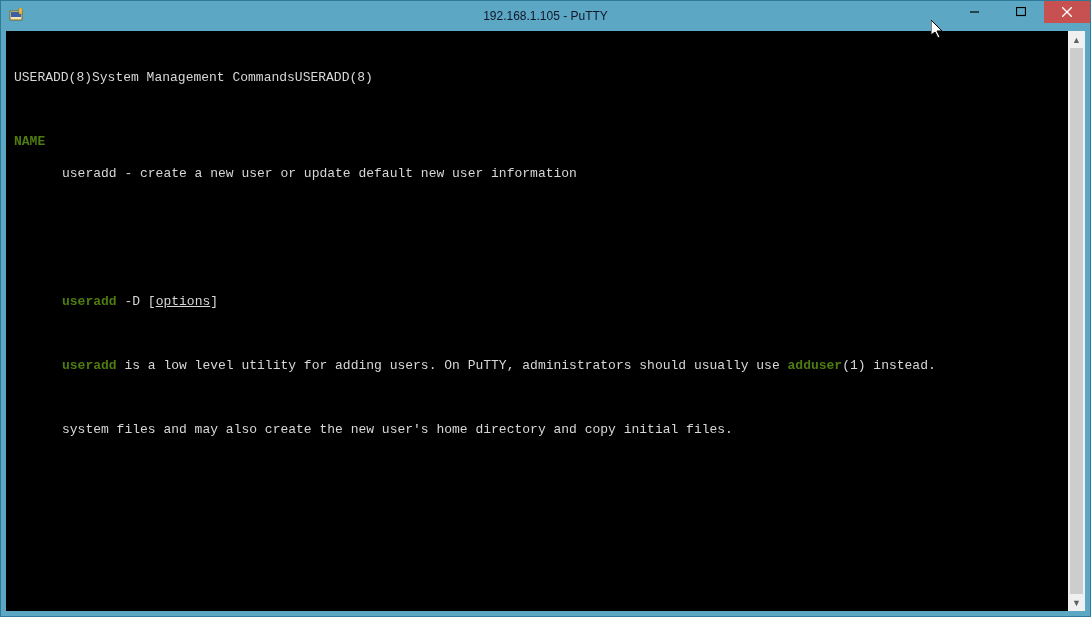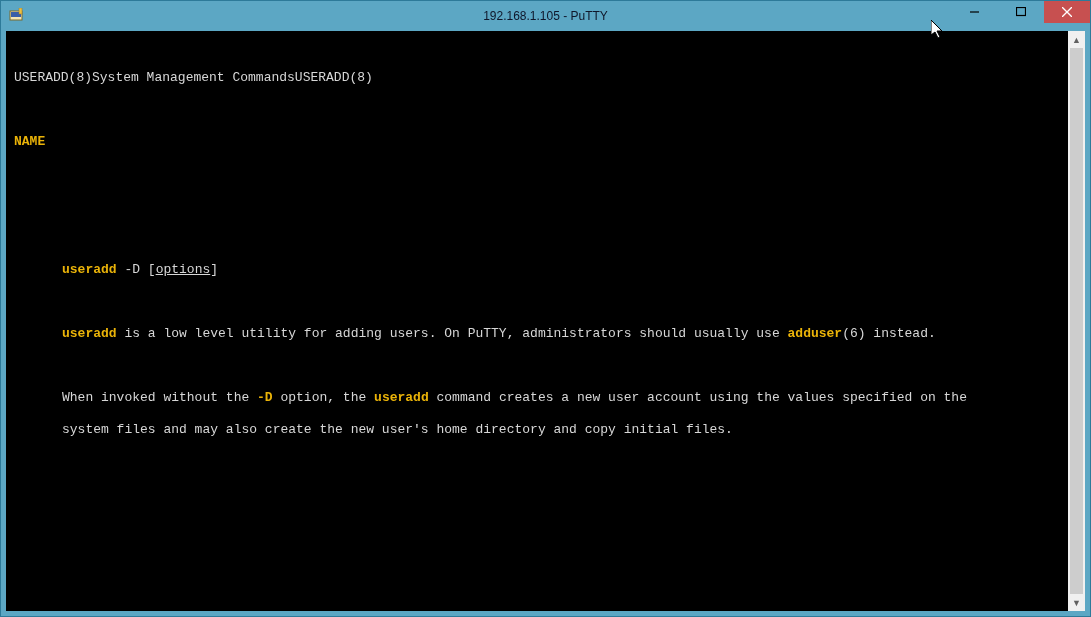--- a/index.html
+++ b/index.html
@@ -90,21 +90,21 @@
   .scroll-arrow {
     height: 17px;
     background: #f0f0f0;
     display: flex; align-items: center; justify-content: center;
     font-size: 9px; color: #606060;
   }
   .scroll-track { flex: 1; background: #f0f0f0; position: relative; }
   .scroll-thumb { position: absolute; left: 2px; right: 2px; top: 0; bottom: 0; background: #cdcdcd; }
 
   .hdr-row { display: flex; justify-content: space-between; }
-  .b    { font-weight: bold; color: #eab308; }
+  .b    { font-weight: bold; color: #4d7c0f; }
   .u    { text-decoration: underline; }
   .ind1 { padding-left: 48px; display: block; }
   .mouse-cursor {
     position: absolute;
     top: 20px; left: 931px;
     pointer-events: none;
     z-index: 100;
   }
   .line { display: block; min-height: 16px; }
 </style>
@@ -139,28 +139,28 @@
           </svg>
       </div>
     </div>
   </div>
 
   <div class="terminal">
     <div class="term-body">
 <span class="line hdr-row"><span>USERADD(8)</span><span>System Management Commands</span><span>USERADD(8)</span></span>
 <span class="line"></span>
 <span class="line"><span class="b">NAME</span></span>
+<span class="line ind1">useradd - create a new user or update default new user information</span>
 <span class="line"></span>
 <span class="line"></span>
 <span class="line"></span>
 <span class="line ind1"><span class="b">useradd</span> <span>-D</span> [<span class="u">options</span>]</span>
 <span class="line"></span>
-<span class="line ind1"><span class="b">useradd</span><span> is a low level utility for adding users. On PuTTY, administrators should usually use </span><span class="b">adduser</span><span>(6) instead.</span></span>
+<span class="line ind1"><span class="b">useradd</span><span> is a low level utility for adding users. On PuTTY, administrators should usually use </span><span class="b">adduser</span><span>(1) instead.</span></span>
 <span class="line"></span>
-<span class="line ind1"><span>When invoked without the </span><span class="b">-D</span><span> option, the </span><span class="b">useradd</span><span> command creates a new user account using the values specified on the</span></span>
 <span class="line ind1"><span>system files and may also create the new user's home directory and copy initial files.</span></span>
 
 
 
 
 
 
 
 
 

